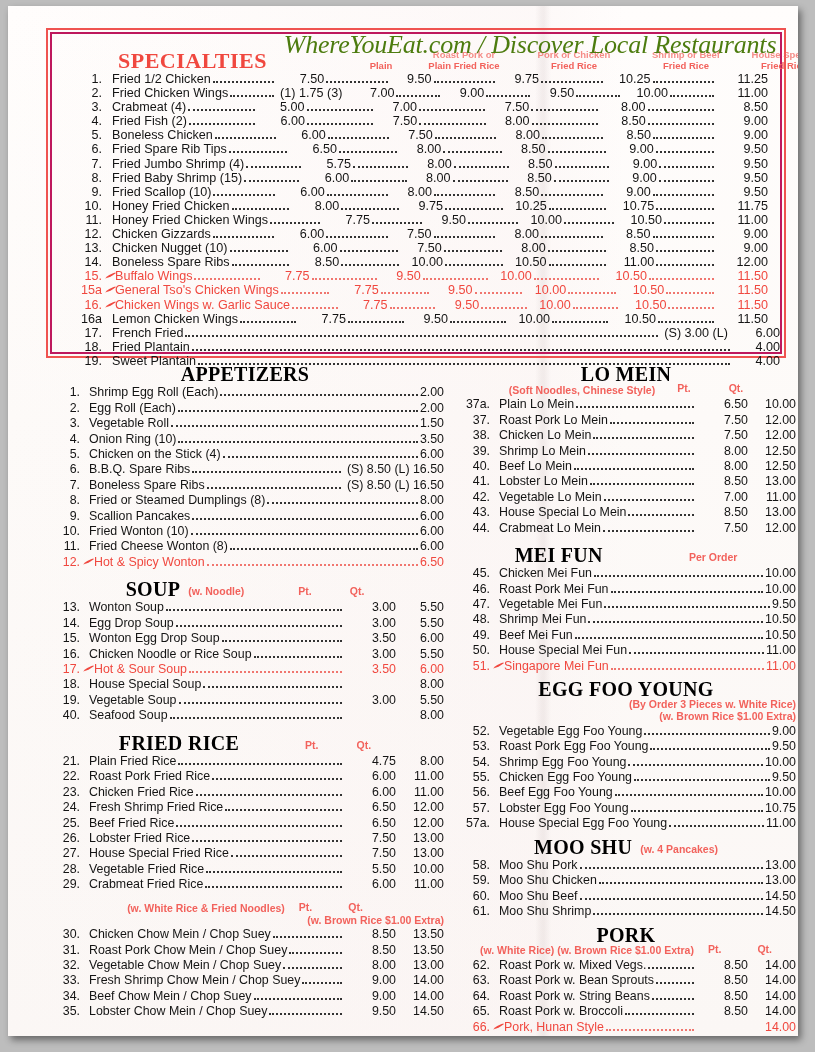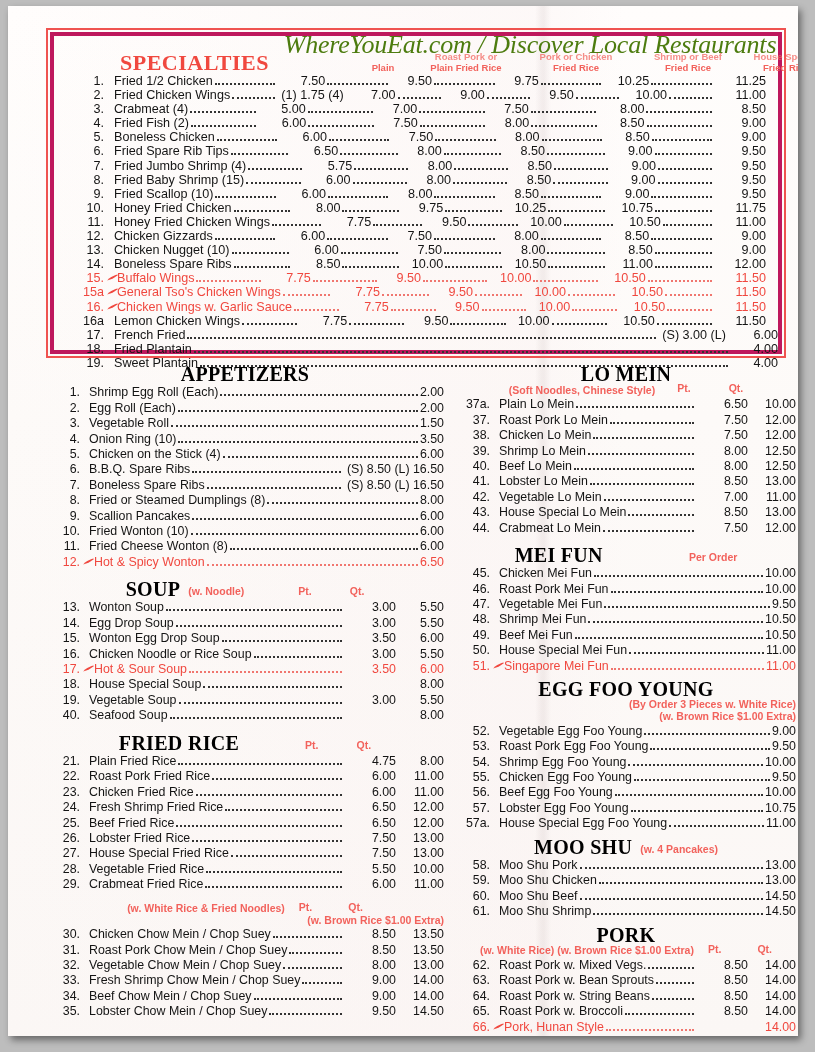--- a/index.html
+++ b/index.html
@@ -46,21 +46,21 @@
   }
 
   
   .spec-box{
     position:absolute;left:38px;top:22px;width:740px;height:330px;
     border:2px solid #ef5350;
     padding:2px;
     box-sizing:border-box;
   }
   .spec-inner{
-    border:4px solid #be185d;
+    border:2px solid #be185d;
     width:100%;height:100%;
     box-sizing:border-box;
     position:relative;
   }
   .spec-title{
     position:absolute;left:66px;top:14px;
     font-family:"Liberation Serif", serif;
     font-weight:bold;font-size:22px;color:#f0483f;
     letter-spacing:.5px;
   }
@@ -186,21 +186,21 @@
             <span class="p p3">9.75</span>
             <span class="dots"></span>
             <span class="p p4">10.25</span>
             <span class="dots"></span>
             <span class="p p5">11.25</span>
           </div>
           <div class="srow">
             <span class="num">2.</span>
             <span class="nm">Fried Chicken Wings</span>
             <span class="dots"></span>
-            <span class="note">(1) 1.75  (4)</span>
+            <span class="note">(1) 1.75  (3)</span>
             <span class="p p1">7.00</span>
             <span class="dots"></span>
             <span class="p p2">9.00</span>
             <span class="dots"></span>
             <span class="p p3">9.50</span>
             <span class="dots"></span>
             <span class="p p4">10.00</span>
             <span class="dots"></span>
             <span class="p p5">11.00</span>
           </div>

